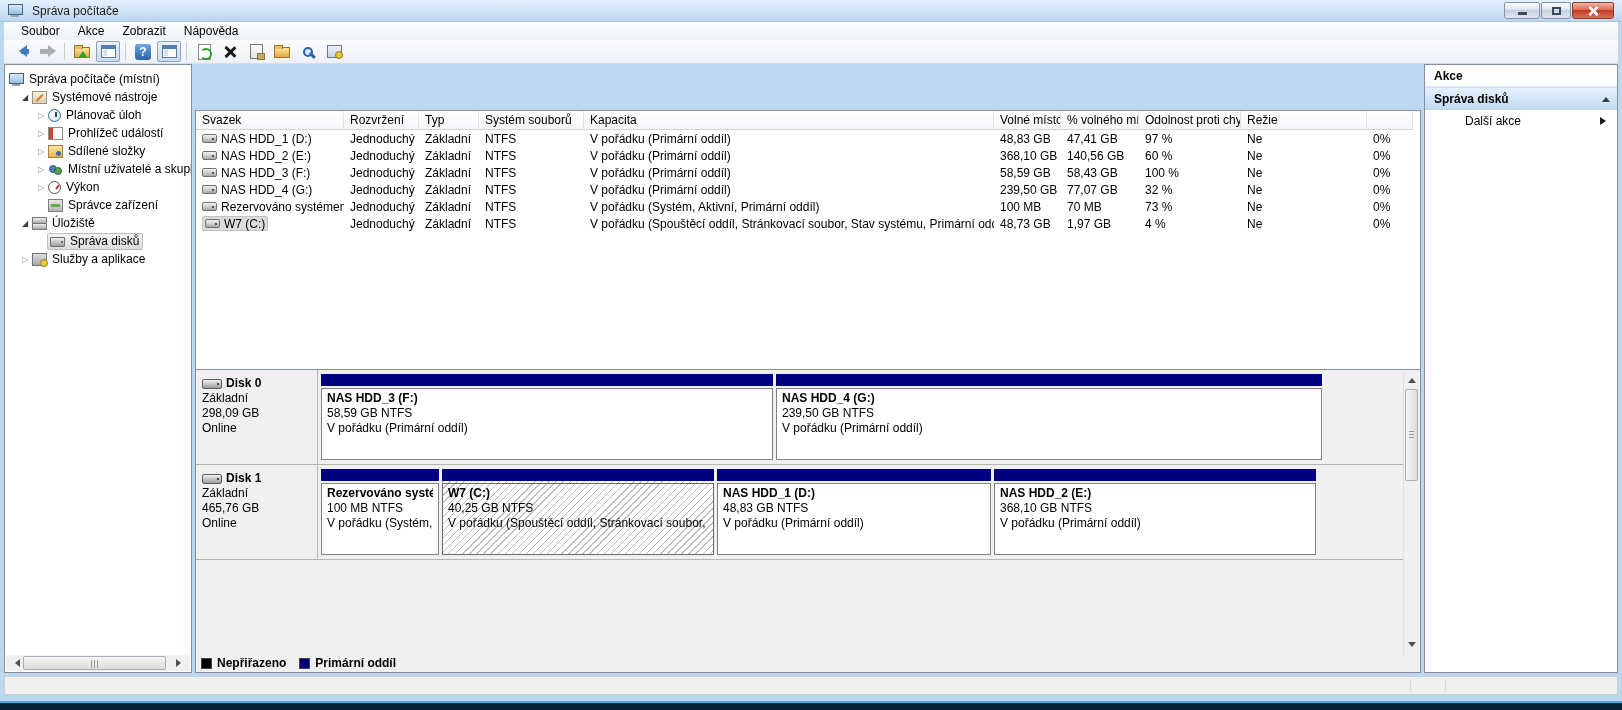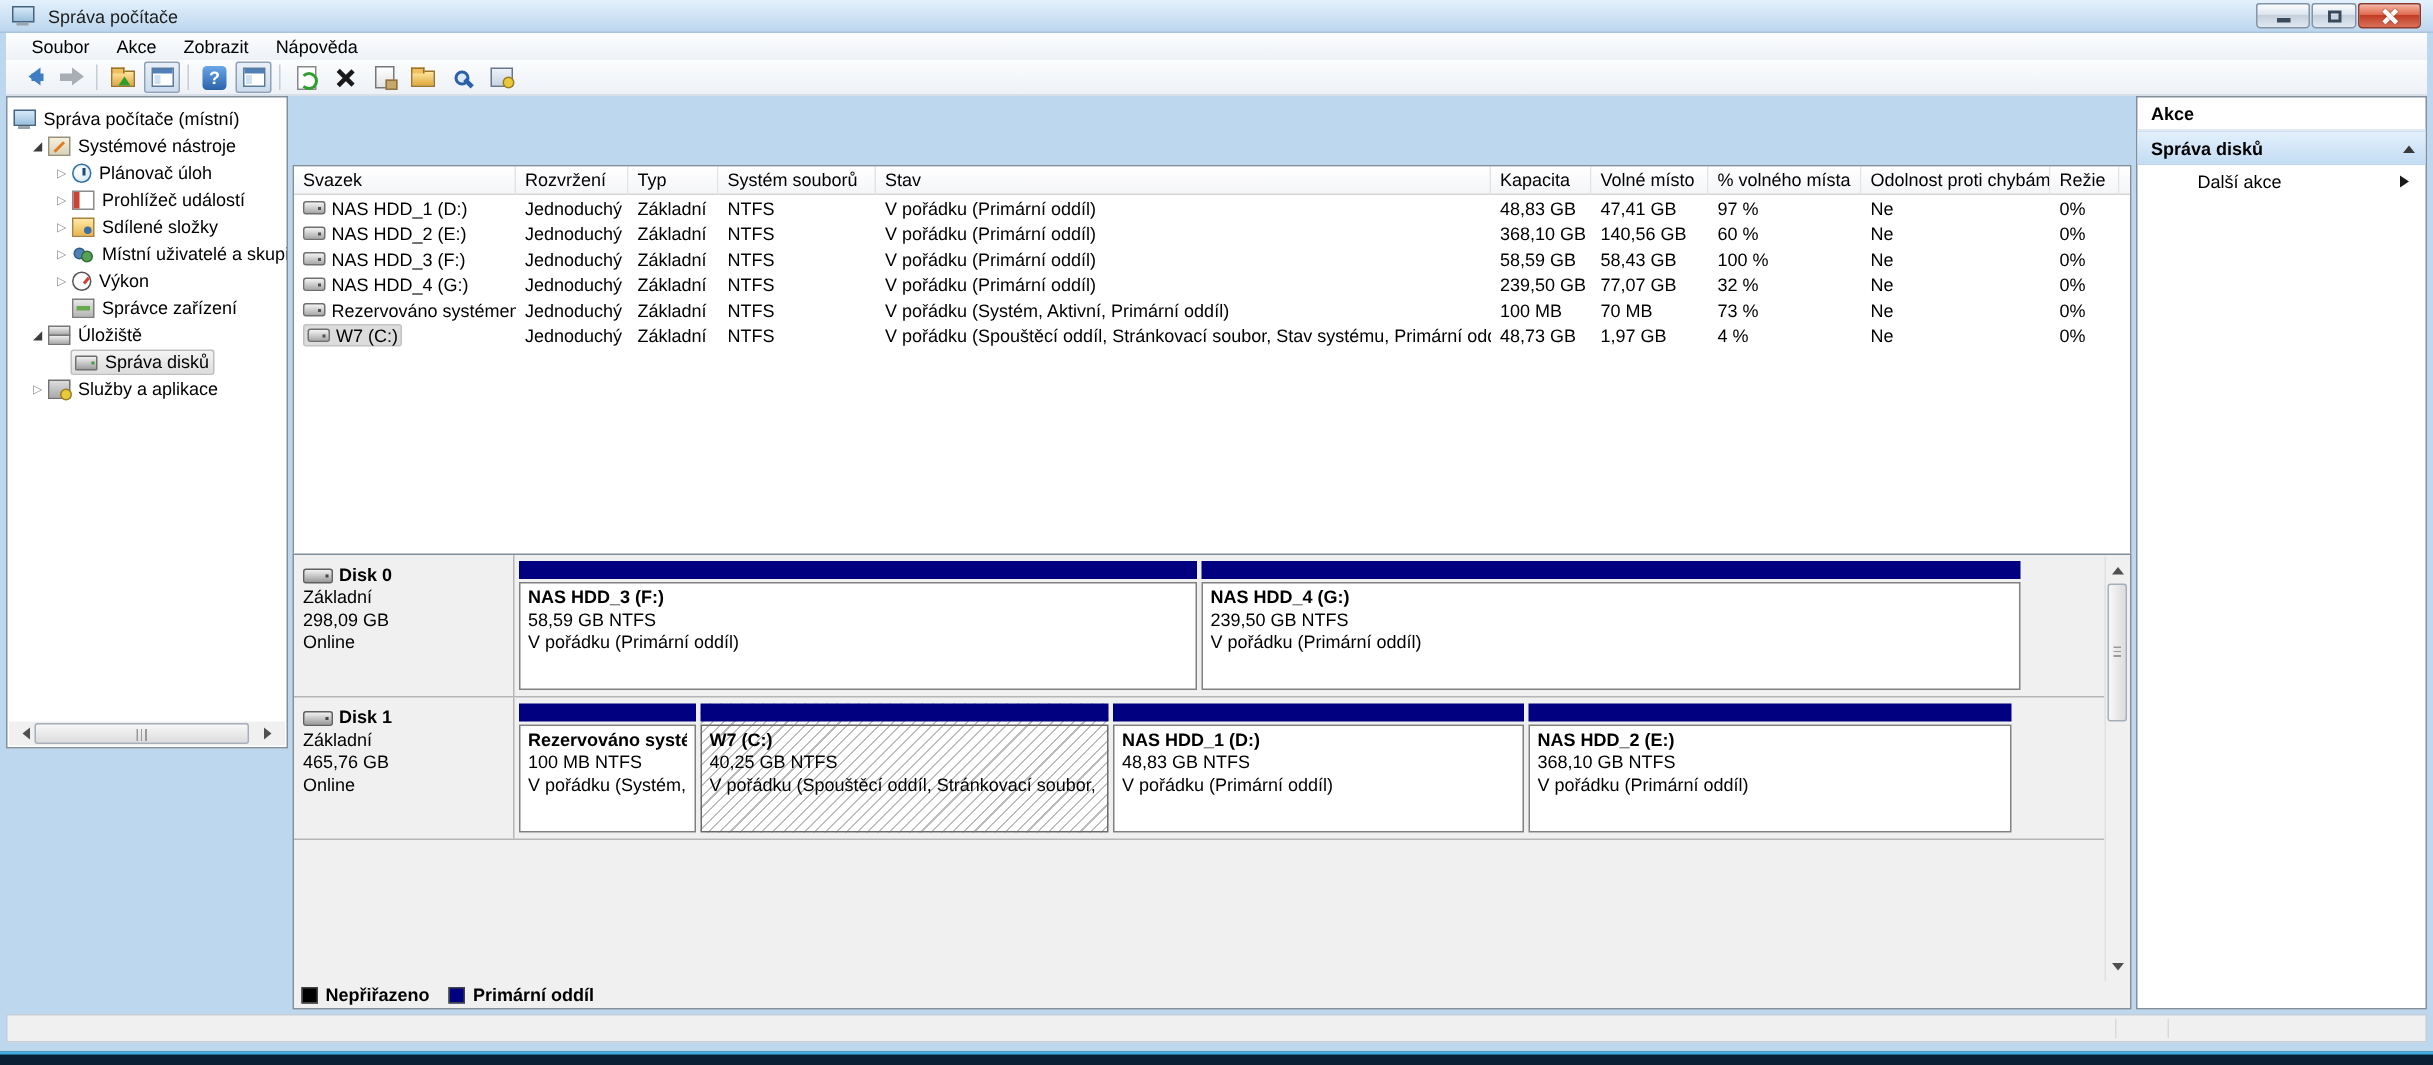--- a/index.html
+++ b/index.html
@@ -79,21 +79,21 @@
   .xx::before { transform:rotate(45deg); } .xx::after { transform:rotate(-45deg); }
   .prop { width:13px; height:15px; border:1px solid #777; background:linear-gradient(#fff,#e4e4e4); position:relative; }
   .prop::after { content:""; position:absolute; right:-3px; bottom:-2px; width:6px; height:5px; background:#c8a86a; border:1px solid #8a7340; }
   .mag { width:10px; height:10px; border:2px solid #2b5fa8; border-radius:50%; position:relative; background:#dceafc; }
   .mag::after { content:""; position:absolute; right:-5px; bottom:-2px; width:7px; height:2.5px; background:#2b5fa8; transform:rotate(45deg); }
   .snap { width:15px; height:13px; border:1px solid #66778a; background:linear-gradient(#eef2f8,#c8d4e4); position:relative; }
   .snap::after { content:""; position:absolute; right:-2px; bottom:-2px; width:6px; height:6px; border-radius:50%; background:#e8c83c; border:1px solid #9a7d20; }
 
   
   .sidebar {
-    position:absolute; left:4px; top:64px; width:188px; height:435px;
+    position:absolute; left:4px; top:64px; width:188px; height:609px;
     background:#fff; border:1px solid #828f9c; overflow:hidden;
   }
   .tree { padding-top:5px; }
   .tree-item { height:18px; display:flex; align-items:center; white-space:nowrap; overflow:hidden; }
   .expander { width:12px; flex:none; font-size:8px; text-align:center; color:#8f8f8f; }
   .expander.open { color:#3c3c3c; }
   .tlabel { margin-left:1px; }
   .sel-box { display:flex; align-items:center; background:linear-gradient(#f4f4f4,#dcdcdc); border:1px solid #bdbdbd; border-radius:2px; padding:0 3px 0 1px; height:17px; }
 
   .ti { width:15px; height:13px; margin:0 4px 0 1px; position:relative; flex:none; }
@@ -150,21 +150,21 @@
   .name-sel { background:#dcdcdc; border:1px solid #c2c2c2; border-radius:2px; padding:0 2px; display:flex; align-items:center; height:15px; }
 
   
   .disk-view {
     position:absolute; left:195px; top:369px; width:1226px; height:304px;
     background:#f0f0f0; border:1px solid #828f9c; overflow:hidden;
   }
   .disk-rows { position:absolute; left:0; top:0; right:17px; bottom:17px; }
   .disk-row { display:flex; border-bottom:1px solid #b6b6b6; height:95px; }
   .disk-row:first-child { border-top:none; }
-  .disk-label { width:147px; flex:none; padding:6px 6px 0 6px; border-right:1px solid #b6b6b6; line-height:15px; overflow:hidden; white-space:nowrap; }
+  .disk-label { width:122px; flex:none; padding:6px 6px 0 6px; border-right:1px solid #b6b6b6; line-height:15px; overflow:hidden; white-space:nowrap; }
   .dname { font-weight:bold; display:flex; align-items:center; gap:4px; }
   .dkicon { width:20px; height:10px; flex:none; border-radius:2px; border:1px solid #5f5f5f;
     background:linear-gradient(#f2f2f2,#9a9a9a); position:relative; }
   .dkicon::after { content:""; position:absolute; right:2px; top:3px; width:2px; height:2px; background:#444; }
   .part-area { flex:1; display:flex; gap:3px; padding:4px 0 4px 3px; overflow:hidden; }
   .partition { display:flex; flex-direction:column; flex:none; }
   .pstrip { height:12px; flex:none; background:#000080; }
   .pbody { flex:1; margin-top:2px; background:#fff; border:1px solid #808080; padding:2px 5px; overflow:hidden; line-height:15px; }
   .pbody > div { white-space:nowrap; overflow:hidden; }
   .pname { font-weight:bold; }
@@ -346,21 +346,20 @@
     <div class="hs-btn hs-right"></div>
   </div>
 </div>
 
 <div class="vol-table">
   <div class="vt-grid vt-head">
     <div class="cell">Svazek</div>
     <div class="cell">Rozvržení</div>
     <div class="cell">Typ</div>
     <div class="cell">Systém souborů</div>
-    <div class="cell">Stav</div>
     <div class="cell">Kapacita</div>
     <div class="cell">Volné místo</div>
     <div class="cell">% volného místa</div>
     <div class="cell">Odolnost proti chybám</div>
     <div class="cell">Režie</div>
     <div class="cell"></div>
   </div>
 
   <div class="vt-grid vt-row">
     <div class="cell">

